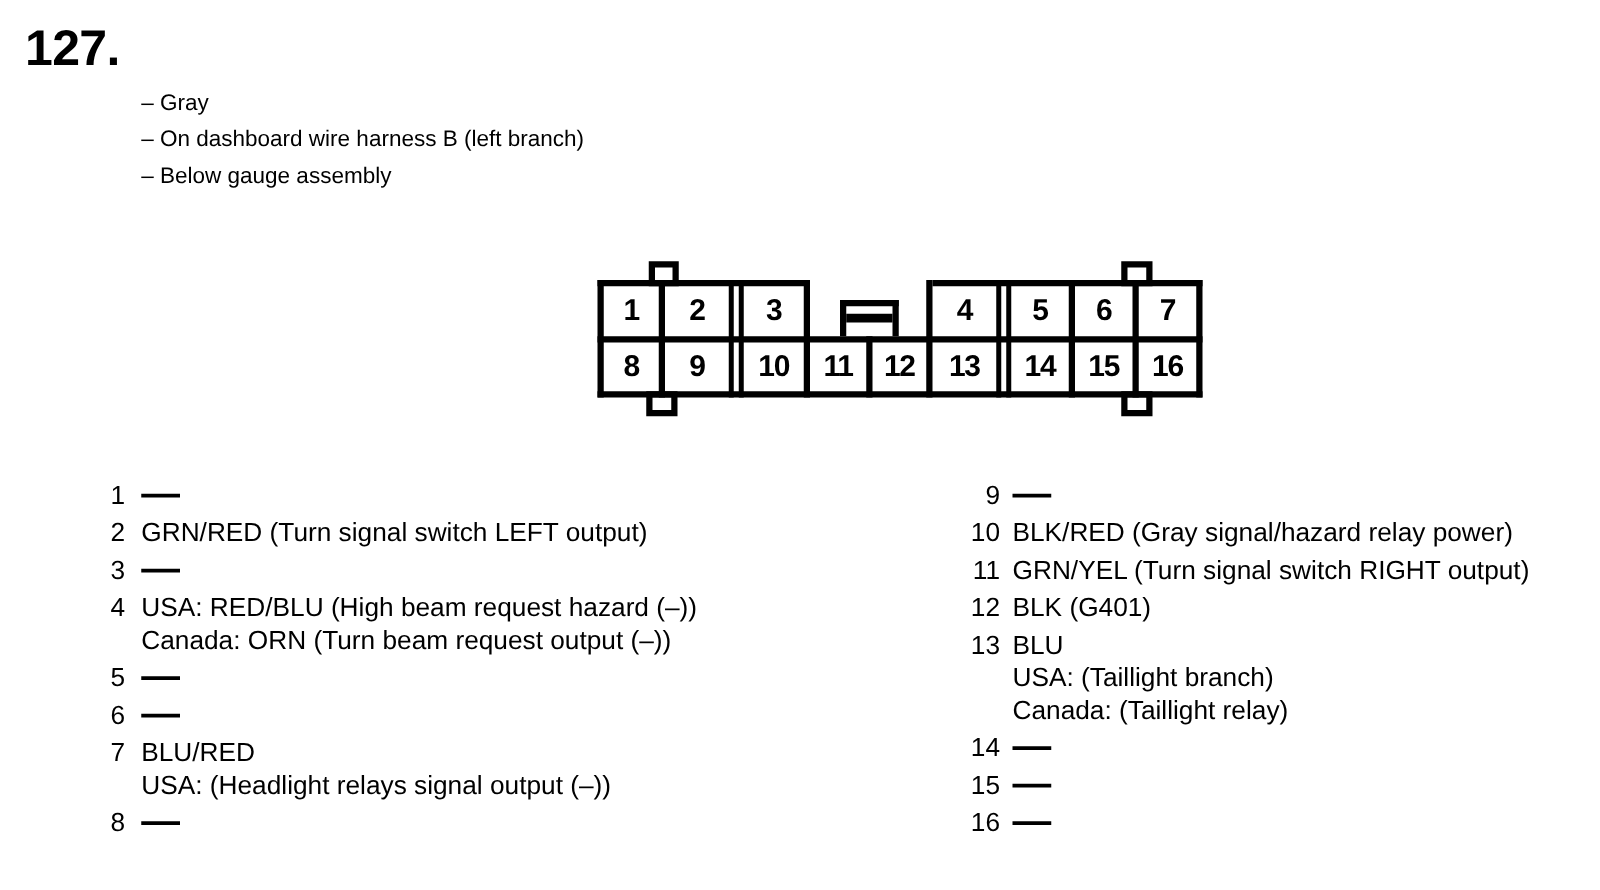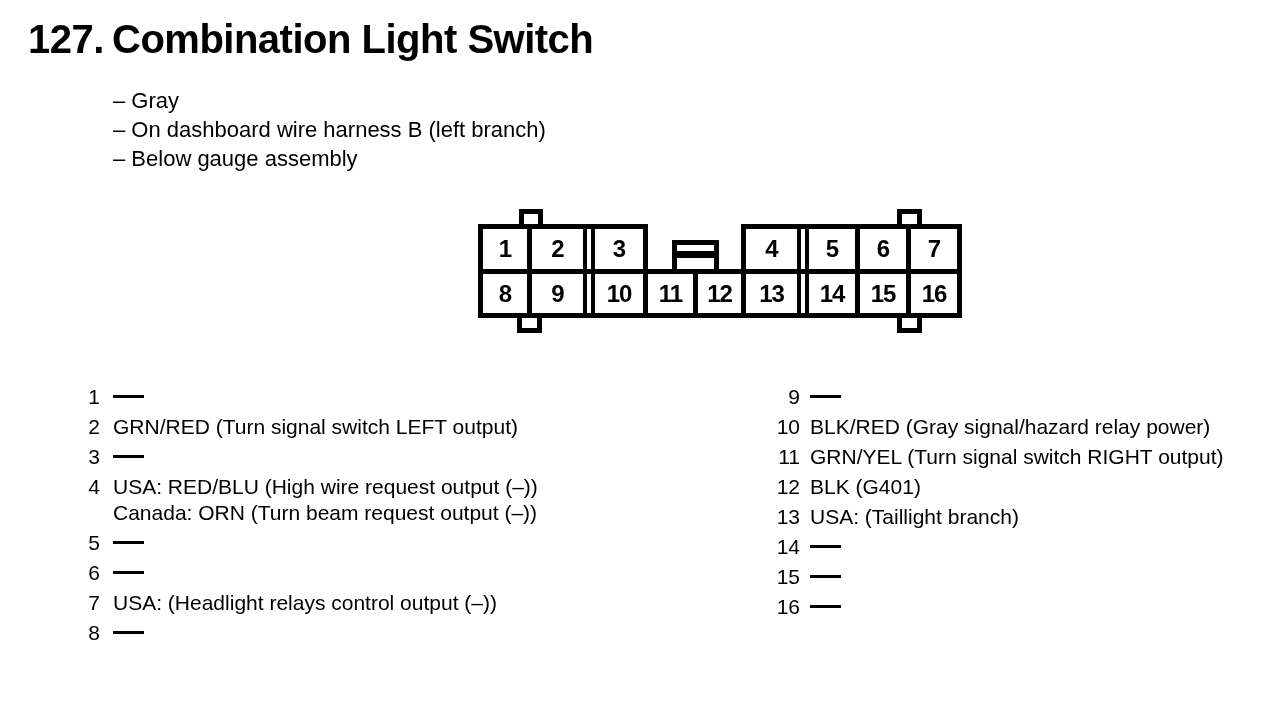--- a/index.html
+++ b/index.html
@@ -6,25 +6,25 @@
   .page {
     position:relative; width:1280px; height:712px; background:#ffffff;
     color:#000; font-family:"Liberation Sans", sans-serif; overflow:hidden;
   }
   
   .title-row {
     position:absolute; left:20px; top:16px; display:flex;
     font-weight:bold; font-size:40px; line-height:46px; letter-spacing:-0.5px;
     white-space:nowrap;
   }
-  .title-num { width:92px; flex:none;text-align:center; }
+  .title-num { width:92px; flex:none; }
   
   .notes {
-    position:absolute; left:113px; top:86px;
-    font-size:22px; line-height:29px; white-space:nowrap;
+    position:absolute; left:113px; top:68px;
+    font-size:18px; line-height:29px; white-space:nowrap;
   }
   
   .connector { position:absolute; left:478px; top:209px; width:484px; height:124px; }
   .bar { position:absolute; background:#000; }
   .tab {
     position:absolute; box-sizing:border-box;
     border:5px solid #000; background:#fff;
   }
   .latch {
     position:absolute; left:194px; top:31px; width:47px; height:29px;
@@ -49,21 +49,20 @@
   .pin-line { line-height:26px; white-space:nowrap; }
   .dash { width:31px; height:3px; background:#000; margin-top:11px; }
 </style>
 </head>
 <body>
 
 <div class="page">
 
   <div class="title-row">
     <span class="title-num">127.</span>
-    <span class="title-text">Combination Light Switch</span>
   </div>
 
   <div class="notes">
       <div class="note">– Gray</div>
       <div class="note">– On dashboard wire harness B (left branch)</div>
       <div class="note">– Below gauge assembly</div>
     </div>
 
   <div class="connector">
     <div class="latch">
@@ -122,40 +121,41 @@
       </div>
       <div class="pin-row">
         <span class="pin-num">3</span>
         <div class="pin-content">
           <div class="dash"></div>
         </div>
       </div>
       <div class="pin-row">
         <span class="pin-num">4</span>
         <div class="pin-content">
-          <div class="pin-line">USA: RED/BLU (High wire request output (–))</div>
+          <div class="pin-line">USA: RED/BLU (High beam request hazard (–))</div>
           <div class="pin-line">Canada: ORN (Turn beam request output (–))</div>
         </div>
       </div>
       <div class="pin-row">
         <span class="pin-num">5</span>
         <div class="pin-content">
           <div class="dash"></div>
         </div>
       </div>
       <div class="pin-row">
         <span class="pin-num">6</span>
         <div class="pin-content">
           <div class="dash"></div>
         </div>
       </div>
       <div class="pin-row">
         <span class="pin-num">7</span>
         <div class="pin-content">
-          <div class="pin-line">USA: (Headlight relays control output (–))</div>
+          <div class="pin-line">BLU/RED</div>
+          <div class="pin-line">USA: (Headlight relays signal output (–))</div>
         </div>
       </div>
       <div class="pin-row">
         <span class="pin-num">8</span>
         <div class="pin-content">
           <div class="dash"></div>
         </div>
       </div>
     </div>
   <div class="pin-col pin-col-right">
@@ -179,21 +179,23 @@
       </div>
       <div class="pin-row">
         <span class="pin-num">12</span>
         <div class="pin-content">
           <div class="pin-line">BLK (G401)</div>
         </div>
       </div>
       <div class="pin-row">
         <span class="pin-num">13</span>
         <div class="pin-content">
+          <div class="pin-line">BLU</div>
           <div class="pin-line">USA: (Taillight branch)</div>
+          <div class="pin-line">Canada: (Taillight relay)</div>
         </div>
       </div>
       <div class="pin-row">
         <span class="pin-num">14</span>
         <div class="pin-content">
           <div class="dash"></div>
         </div>
       </div>
       <div class="pin-row">
         <span class="pin-num">15</span>

